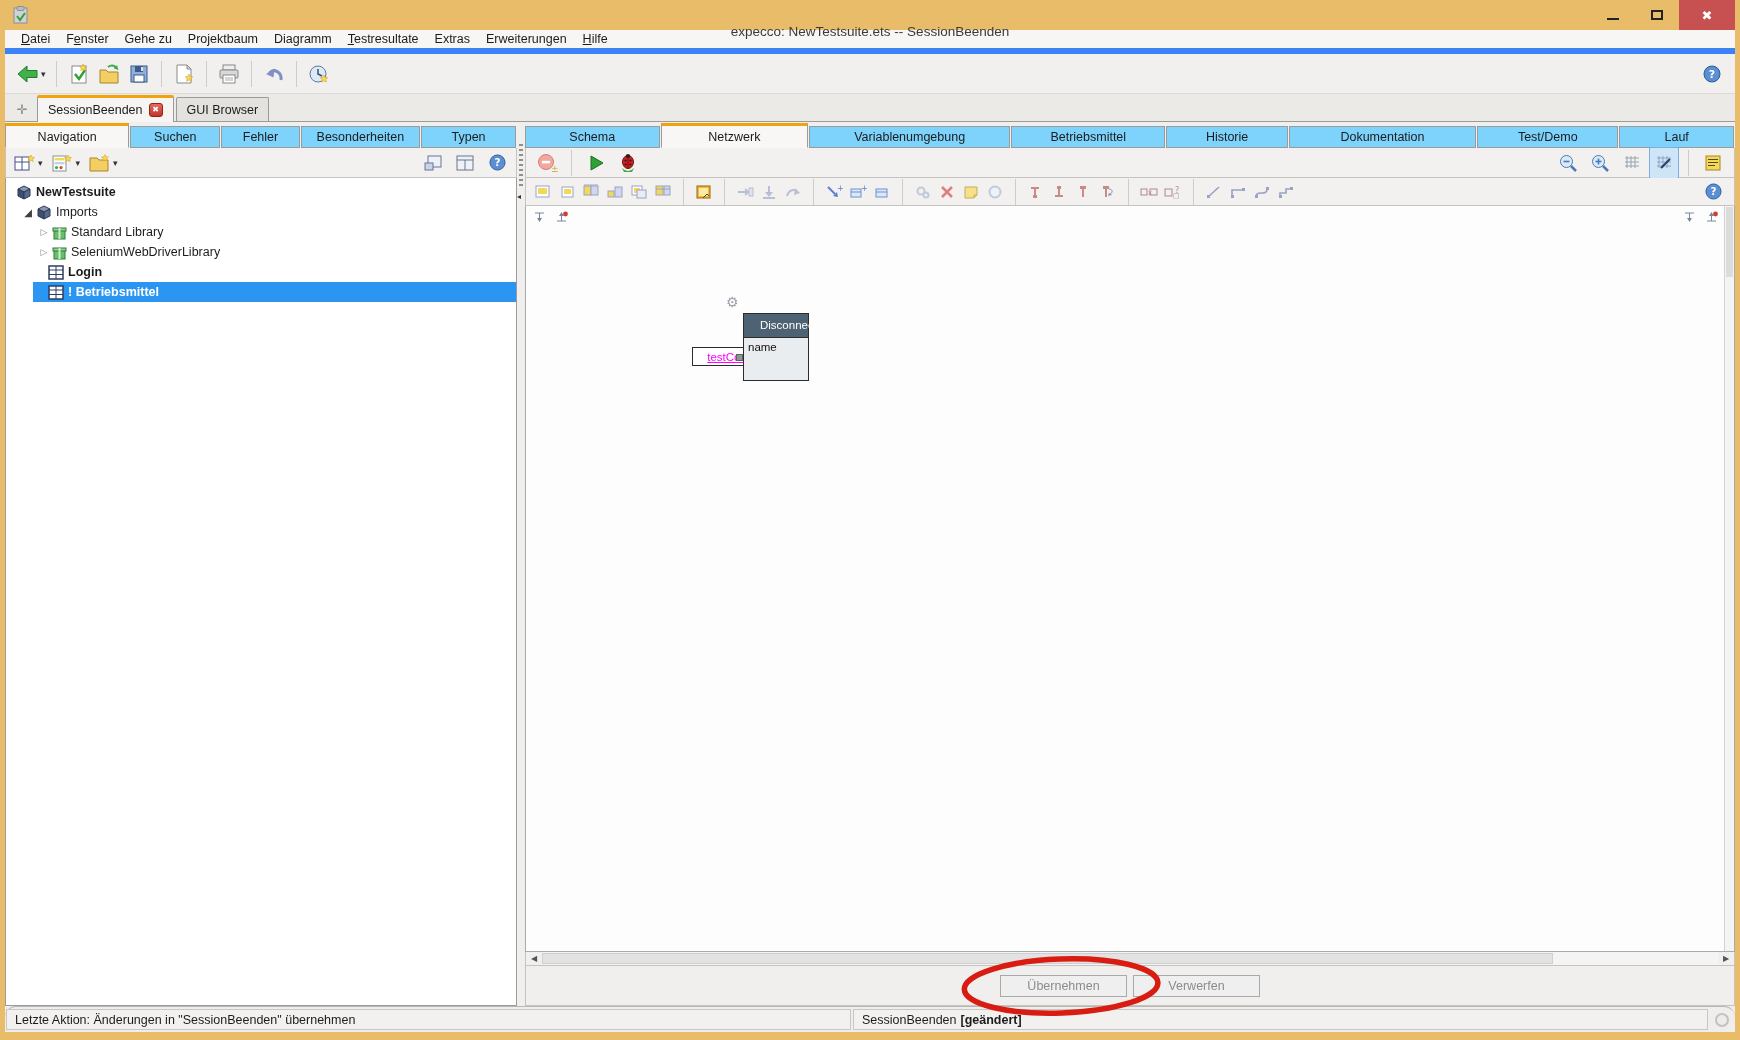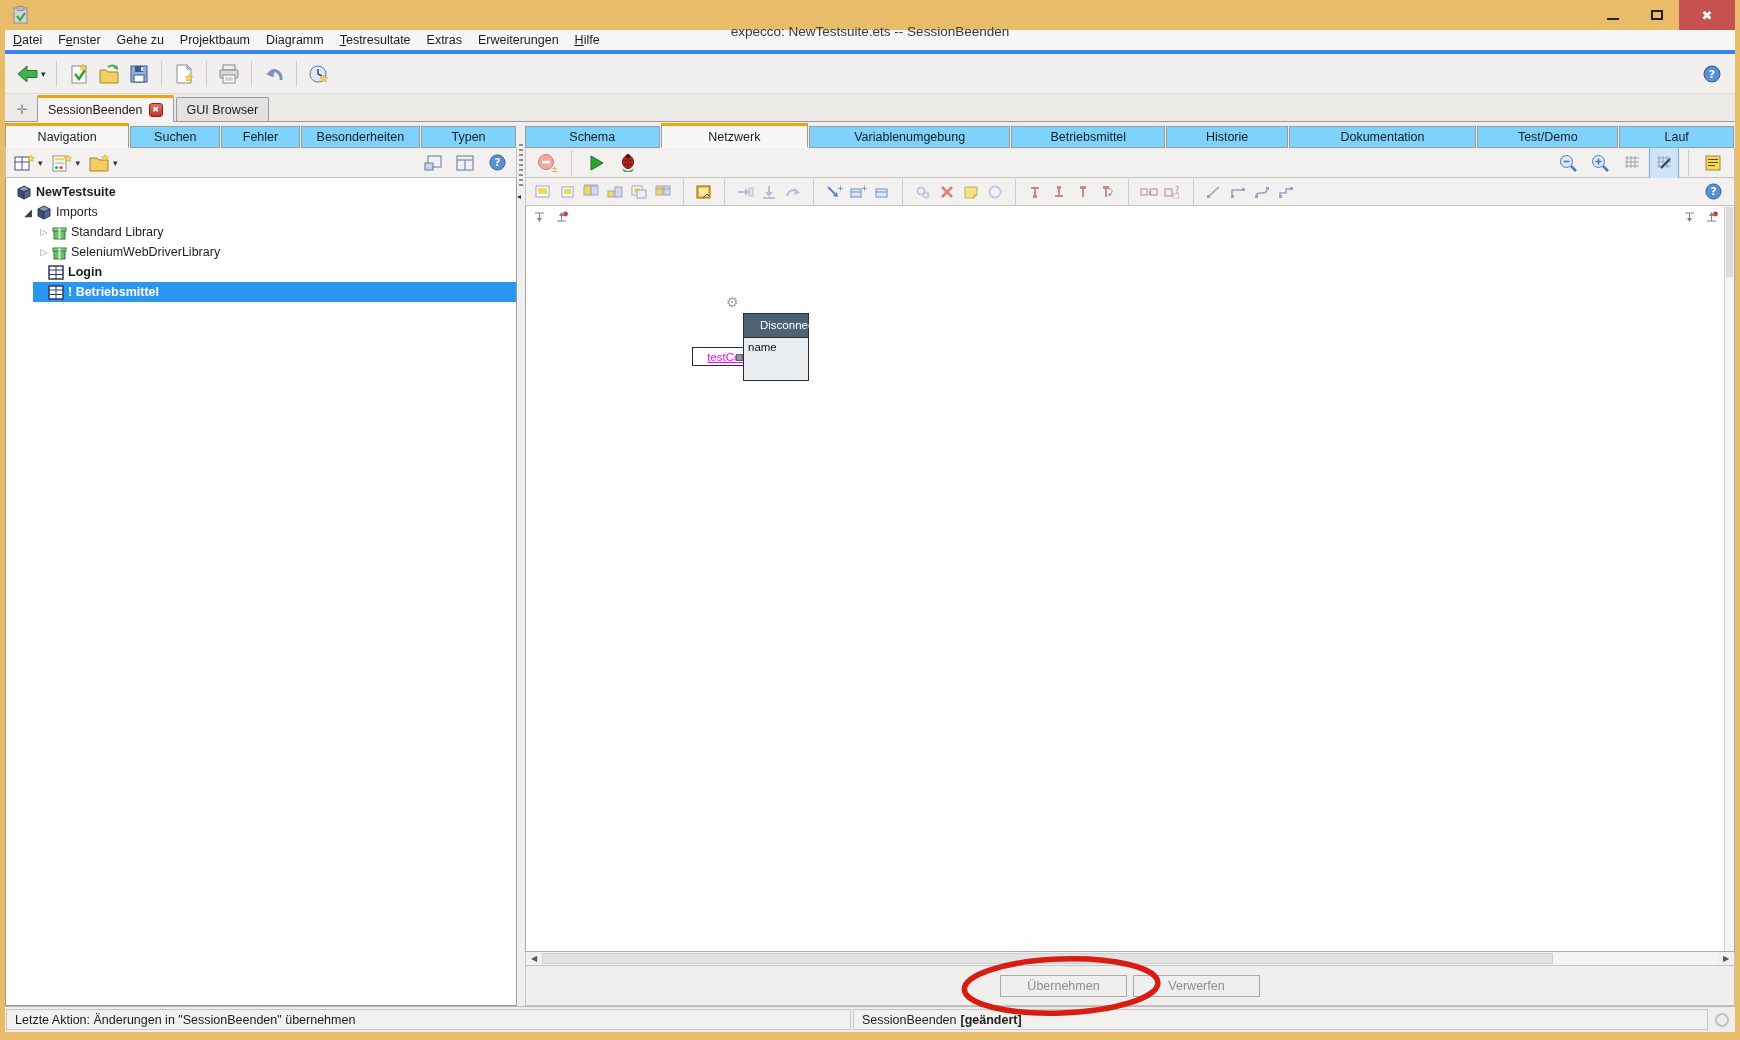--- a/index.html
+++ b/index.html
@@ -11,21 +11,21 @@
   .titlebar { height:30px; background:#e9bc6a; display:flex; align-items:center; position:relative; flex:0 0 auto; }
   .app-icon { width:20px; height:18px; margin-left:6px; }
   .title-text { position:absolute; left:0; right:0; text-align:center; font-size:13.5px; color:#3a3a3a;margin-top:32px; }
   .win-controls { margin-left:auto; display:flex; height:100%; align-items:stretch; z-index:2; }
   .wc { width:44px; display:flex; align-items:center; justify-content:center; color:#222; font-size:13px; cursor:default; }
   .wc.min span { display:block; width:12px; height:2px; background:#222; margin-top:8px; }
   .wc.max span { display:block; width:12px; height:10px; border:2px solid #222; background:transparent; }
   .wc.close { background:#c75050; color:#fff; font-size:13px; width:56px; }
 
   
-  .menubar { height:24px; background:#f7f6f5; border-bottom:4px solid #3b82f6; display:flex; align-items:center; flex:0 0 auto; }
+  .menubar { height:24px; background:#f7f6f5; border-bottom:6px solid #3b82f6; display:flex; align-items:center; padding-left:8px; flex:0 0 auto; }
   .menu-item { padding:3px 8px; font-size:12.5px; }
   .accel { text-decoration:underline; }
 
   
   .maintoolbar { height:40px; background:#f1f0ee; border-bottom:1px solid #dcdad6; display:flex; align-items:center; padding:0 8px; flex:0 0 auto; }
   .tbtn { display:flex; align-items:center; justify-content:center; min-width:30px; height:32px; padding:0 3px; border-radius:2px; }
   .chev { font-size:9px; color:#333; margin-left:1px; }
   .vsep { width:1px; height:26px; background:#cfccc7; margin:0 7px; }
   .spring { flex:1; }
 
@@ -85,21 +85,21 @@
   .hscroll { height:14px; background:#f4f4f4; border:1px solid #c6c4c0; border-top:none; display:flex; align-items:stretch; }
   .harrow { width:16px; display:flex; align-items:center; justify-content:center; font-size:8px; color:#555; background:#f0f0f0; }
   .htrack { flex:1; position:relative; }
   .hthumb { position:absolute; left:0; top:1px; bottom:1px; width:86%; background:#e2e2e2; border:1px solid #cfcfcf; }
 
   .buttonbar { height:40px; background:#f0efed; border:1px solid #c6c4c0; border-top:none; display:flex; align-items:center; justify-content:center; gap:6px; position:relative; }
   .abtn { width:127px; height:22px; background:#efefef; border:1px solid #a9a9a9; color:#8c8c8c; font-size:12.5px; display:flex; align-items:center; justify-content:center; }
   .annot { position:absolute; left:0; right:0; top:-12px; height:64px; width:100%; pointer-events:none; }
 
   
-  .statusbar { height:26px; background:#efeeec; border-top:1px solid #b9b7b3; display:flex; align-items:stretch; flex:0 0 auto; }
+  .statusbar { height:26px; background:#efeeec; border-top:1px solid #b9b7b3; display:flex; align-items:stretch; flex:0 0 auto;border-radius:11px; }
   .scell { display:flex; align-items:center; padding:0 8px; border:1px solid #c9c7c3; margin:2px 1px; background:#f2f1ef; font-size:12.5px; }
   .scell.left { width:845px; }
   .scell.right { flex:1; }
   .sbold { font-weight:bold; margin-left:4px; }
   .sicon { width:26px; display:flex; align-items:center; justify-content:center; }
   .sicon i { width:14px; height:14px; border-radius:50%; border:2px solid #c2c2c2; background:#ececec; display:block; }
 
   
   .t2 { width:22px; height:22px; display:flex; align-items:center; justify-content:center; }
   svg { display:block; }

